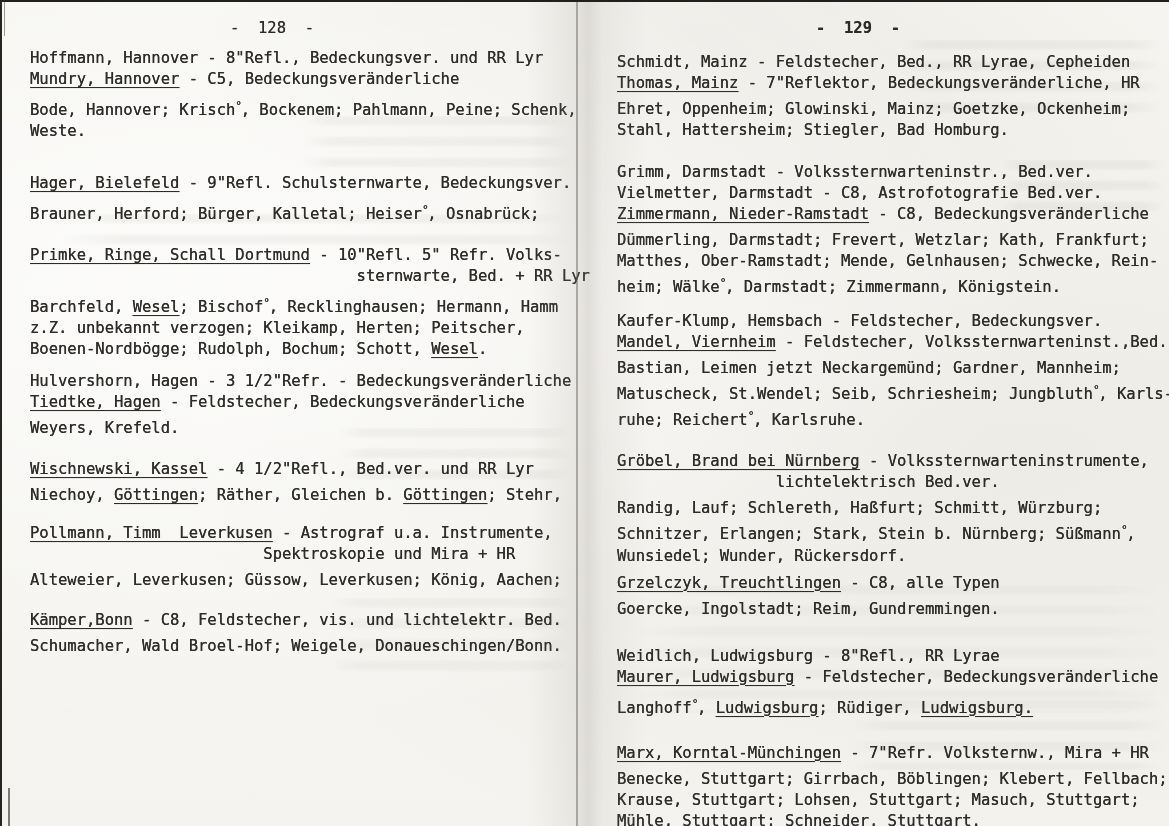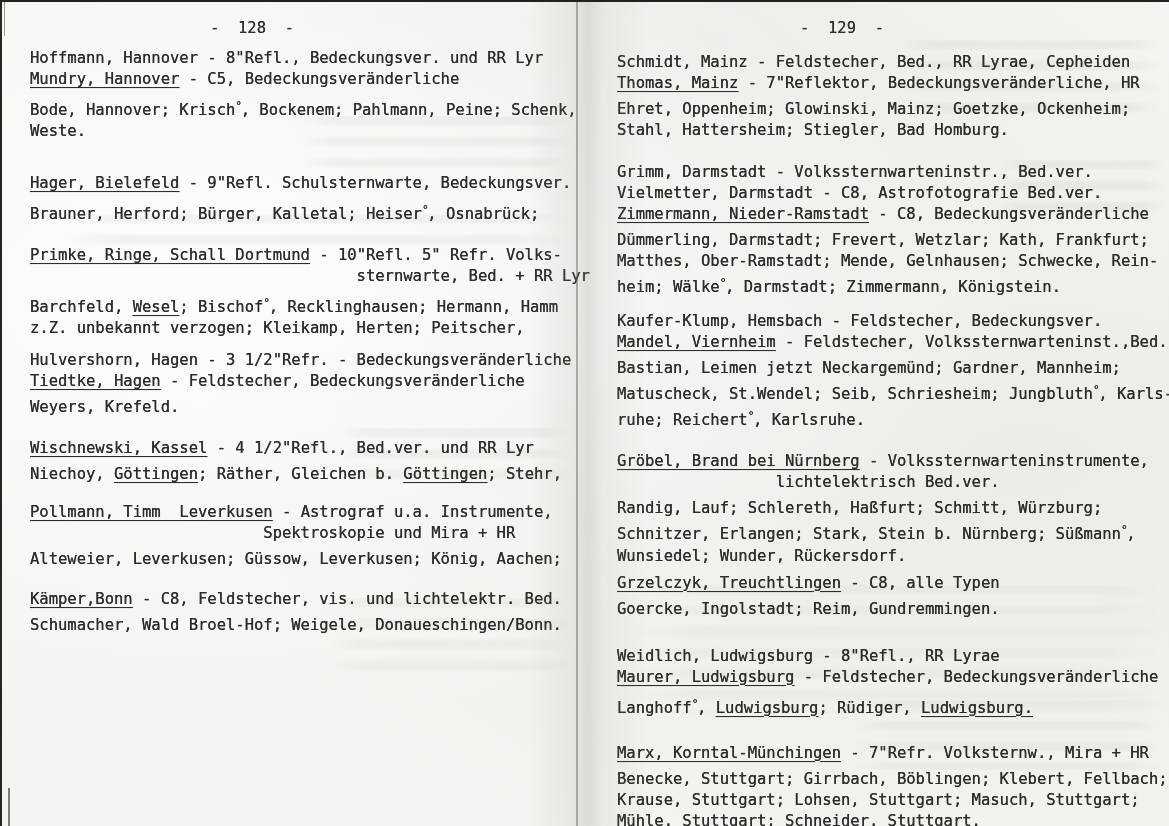--- a/index.html
+++ b/index.html
@@ -17,22 +17,22 @@
       linear-gradient(#f6f5f1,#f4f3ef);
   }
   .page{position:absolute;top:0;color:#2e2c29;}
   .page-left{left:30px;width:548px;}
   .page-right{left:617px;width:552px;}
   .page-number{
     position:absolute;top:18px;
     font-size:15.5px;line-height:21px;white-space:pre;
     text-shadow:0 0 .6px rgba(46,44,41,.8);
   }
-  .page-left  .page-number{left:180px;}
-  .page-right .page-number{left:183px;}
+  .page-left  .page-number{left:200px;}
+  .page-right .page-number{left:199px;font-weight:bold;}
   .entries{position:absolute;left:0;right:0;}
   .page-left  .entries{top:48px;}
   .page-right .entries{top:52px;}
   .line{
     font-size:15.5px;line-height:21px;white-space:pre;
     text-shadow:0 0 .6px rgba(46,44,41,.8), .2px .2px 0 rgba(46,44,41,.35);
   }
   .mem{margin-top:5px;}
   .u{text-decoration:underline;text-decoration-thickness:1.3px;text-underline-offset:3px;}
   .deg{font-size:.72em;vertical-align:.55em;letter-spacing:-.12em;}
@@ -114,20 +114,21 @@
           </div>
         </div>
         <div class="entry">
           <div>
             <div class="line"><span class="u">Primke, Ringe, Schall Dortmund</span><span> - 10"Refl. 5" Refr. Volks-</span></div>
             <div class="line"><span>                                   sternwarte, Bed. + RR Lyr</span></div>
           </div>
           <div class="mem">
             <div class="line"><span>Barchfeld, </span><span class="u">Wesel</span><span>; Bischof</span><span class="deg">°</span><span>, Recklinghausen; Hermann, Hamm</span></div>
             <div class="line"><span>z.Z. unbekannt verzogen; Kleikamp, Herten; Peitscher,</span></div>
+            <div class="line"><span>Boenen-Nordbögge; Rudolph, Bochum; Schott, </span><span class="u">Wesel</span><span>.</span></div>
           </div>
         </div>
         <div class="entry">
           <div>
             <div class="line"><span>Hulvershorn, Hagen - 3 1/2"Refr. - Bedeckungsveränderliche</span></div>
             <div class="line"><span class="u">Tiedtke, Hagen</span><span> - Feldstecher, Bedeckungsveränderliche</span></div>
           </div>
           <div class="mem">
             <div class="line"><span>Weyers, Krefeld.</span></div>
           </div>

